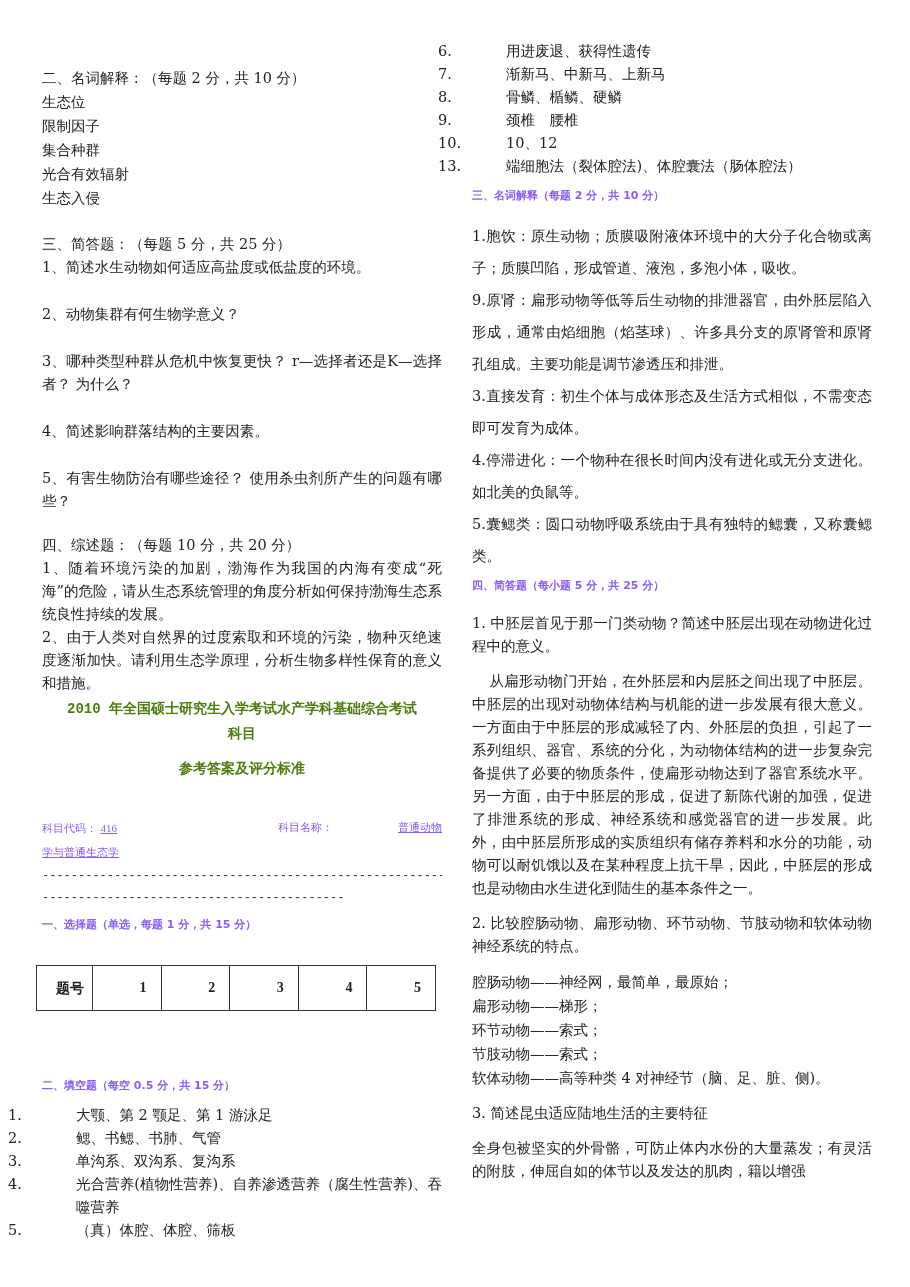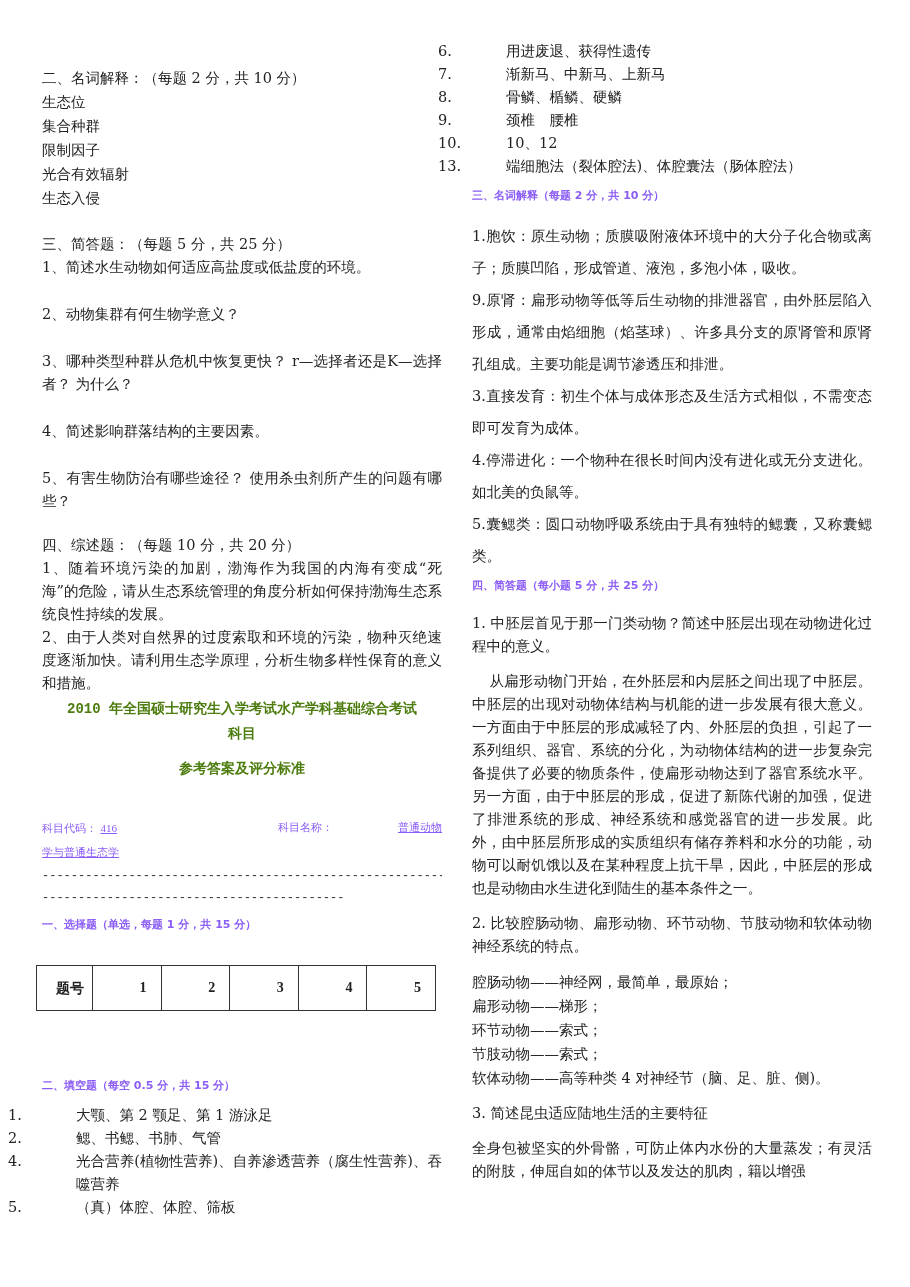--- a/index.html
+++ b/index.html
@@ -25,22 +25,22 @@
   .hang { padding-left: 34px; text-indent: -34px; }
   .indent { text-indent: 1.2em; }
 </style>
 </head>
 <body>
 
 <div class="col col-left">
   <div style="height:66px"></div>
   <div class="line">二、名词解释：（每题 2 分，共 10 分）</div>
   <div class="line">生态位</div>
+  <div class="line">限制因子</div>
   <div class="line">集合种群</div>
-  <div class="line">限制因子</div>
   <div class="line">光合有效辐射</div>
   <div class="line">生态入侵</div>
   <div style="height:22px"></div>
   <div class="line">三、简答题：（每题 5 分，共 25 分）</div>
   <div class="wrap">1、简述水生动物如何适应高盐度或低盐度的环境。</div>
   <div class="gap"></div>
   <div class="wrap">2、动物集群有何生物学意义？</div>
   <div class="gap"></div>
   <div class="wrap">3、哪种类型种群从危机中恢复更快？ r—选择者还是K—选择者？ 为什么？</div>
   <div class="gap"></div>
@@ -80,20 +80,21 @@
     <td>5</td>
   </tr>
 </tbody>
   </table>
 
 <div class="col col-left" style="top:1074px">
   <div class="bold-h">二、填空题（每空 0.5 分，共 15 分）</div>
   <div style="height:6px"></div>
   <div class="wrap hang"><span class="num">1.</span><span>大颚、第 2 颚足、第 1 游泳足</span></div>
   <div class="wrap hang"><span class="num">2.</span><span>鳃、书鳃、书肺、气管</span></div>
+  <div class="wrap hang"><span class="num">3.</span><span>单沟系、双沟系、复沟系</span></div>
   <div class="wrap hang"><span class="num">4.</span><span>光合营养(植物性营养)、自养渗透营养（腐生性营养)、吞噬营养</span></div>
   <div class="wrap hang"><span class="num">5.</span><span>（真）体腔、体腔、筛板</span></div>
 </div>
 
 <div class="col col-right">
   <div style="height:40px"></div>
   <div class="wrap hang"><span class="num">6.</span><span>用进废退、获得性遗传</span></div>
   <div class="wrap hang"><span class="num">7.</span><span>渐新马、中新马、上新马</span></div>
   <div class="wrap hang"><span class="num">8.</span><span>骨鳞、楯鳞、硬鳞</span></div>
   <div class="wrap hang"><span class="num">9.</span><span>颈椎　腰椎</span></div>

